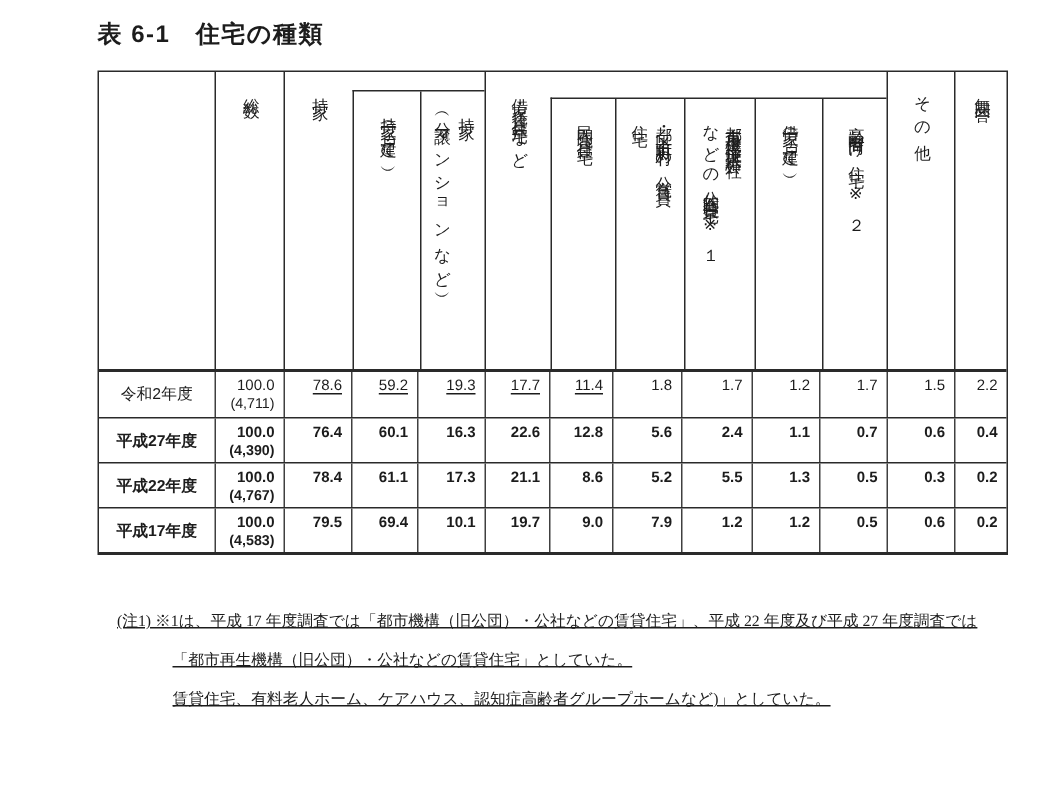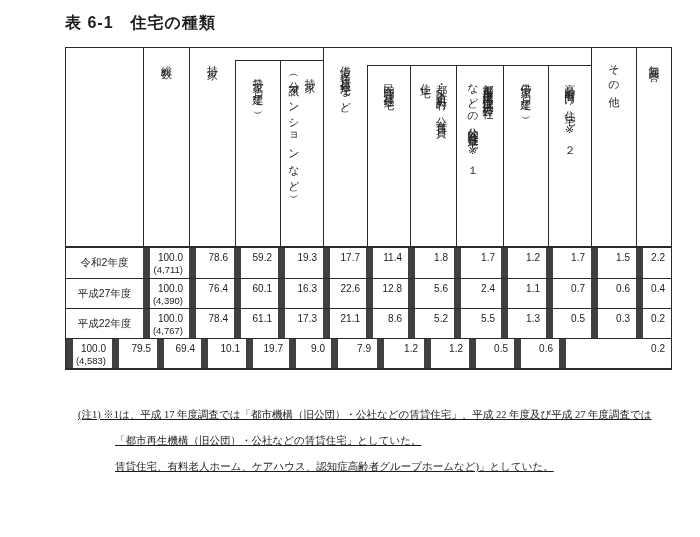--- a/index.html
+++ b/index.html
@@ -22,26 +22,26 @@
   .subB{margin-top:17px;}
   .sc + .sc{border-left:1px solid #2a2a2a;}
   .vcell{display:flex;justify-content:center;align-items:flex-start;height:100%;}
   .sub .vcell{height:auto;}
   .vt{writing-mode:vertical-rl;text-orientation:mixed;font-size:11px;letter-spacing:3px;line-height:16px;padding-top:9px;}
   .vt.tight{letter-spacing:2px;line-height:15px;}.w42{width:42px}.w43{width:43px}.w44{width:44px}.w45{width:45px}
   .w46{width:46px}.w47{width:47px}.flex1{flex:1}
 
   
   .trow{display:flex;height:30px;}
-  .trow + .trow{border-top:1px solid #2a2a2a;}
+  .trow + .trow{border-top:1px solid #2a2a2a;font-weight:bold;}
   .rl{width:77px;display:flex;align-items:center;justify-content:center;font-size:10.5px;text-align:center;}
-  .nc{border-left:7px solid #404040;font-size:10px;text-align:right;padding:4px 6px 0 0;line-height:12px;}
+  .nc{border-left:1px solid #404040;font-size:10px;text-align:right;padding:4px 6px 0 0;line-height:12px;}
   .nc .cv{font-size:9.5px;}
   
-  .r0 > .nc:nth-child(n+3):nth-child(-n+7){text-underline-offset:2px;}
+  .r0 > .nc:nth-child(n+3):nth-child(-n+7){text-decoration:underline;text-underline-offset:2px;}
 
   
   .notes{margin-top:32px;margin-left:13px;font-family:"Liberation Serif","DejaVu Serif",serif;font-size:10.5px;text-decoration:underline;}
   .nl{line-height:26px;white-space:nowrap;}
   .nl.ind{padding-left:37px;}
 </style>
 </head>
 <body>
 
 <div class="page">
@@ -164,20 +164,21 @@
         <div class="nc w42">8.6</div>
         <div class="nc w46">5.2</div>
         <div class="nc w47">5.5</div>
         <div class="nc w45">1.3</div>
         <div class="nc w45">0.5</div>
         <div class="nc w45">0.3</div>
         <div class="nc flex1">0.2</div>
       </div>
 
       <div class="trow">
+        <div class="rl">平成17年度</div>
         <div class="nc w46">
           <div class="tv">100.0</div>
           <div class="cv">(4,583)</div>
         </div>
         <div class="nc w45">79.5</div>
         <div class="nc w44">69.4</div>
         <div class="nc w45">10.1</div>
         <div class="nc w43">19.7</div>
         <div class="nc w42">9.0</div>
         <div class="nc w46">7.9</div>

